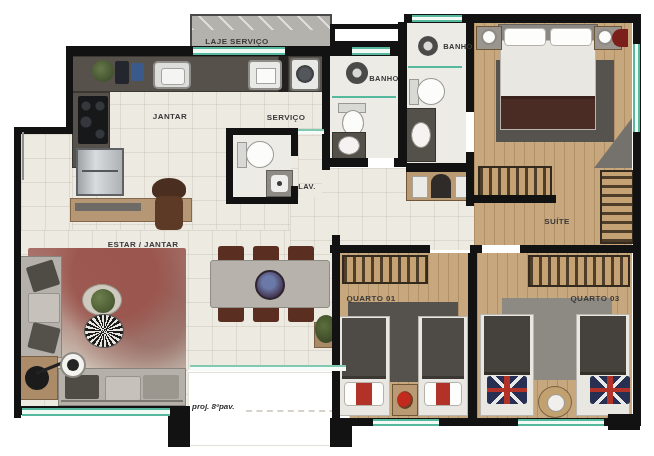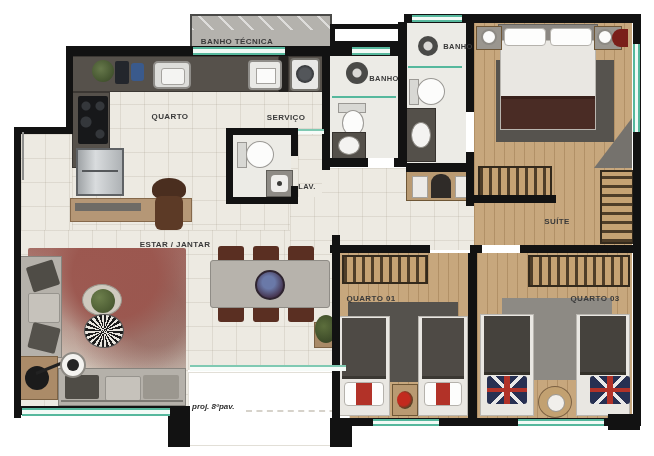--- a/index.html
+++ b/index.html
@@ -265,25 +265,25 @@
   <div class="win" style="left:193px;top:47px;width:92px;height:8px;"></div>
   <div class="win" style="left:352px;top:47px;width:38px;height:8px;"></div>
   <div class="win" style="left:412px;top:15px;width:50px;height:7px;"></div>
   <div class="win v" style="left:633px;top:44px;width:7px;height:88px;"></div>
   <div class="win" style="left:22px;top:408px;width:148px;height:8px;"></div>
   <div class="win thin" style="left:190px;top:365px;width:156px;height:6px;"></div>
   <div class="win" style="left:373px;top:419px;width:66px;height:7px;"></div>
   <div class="win" style="left:518px;top:419px;width:86px;height:7px;"></div>
   <div class="win thin" style="left:298px;top:129px;width:26px;height:5px;"></div>
 
-  <div class="lbl" style="left:237px;top:41px;">BANHO TÉCNICA</div>
-  <div class="lbl" style="left:170px;top:116px;">QUARTO</div>
+  <div class="lbl" style="left:237px;top:41px;">LAJE SERVIÇO</div>
+  <div class="lbl" style="left:170px;top:116px;">JANTAR</div>
   <div class="lbl" style="left:286px;top:117px;">SERVIÇO</div>
   <div class="lbl small" style="left:307px;top:186px;">LAV.</div>
   <div class="lbl small" style="left:384px;top:78px;">BANHO</div>
   <div class="lbl small" style="left:458px;top:46px;">BANHO</div>
   <div class="lbl" style="left:557px;top:221px;">SUÍTE</div>
-  <div class="lbl" style="left:143px;top:244px;margin-left:32px;">ESTAR / JANTAR</div>
+  <div class="lbl" style="left:143px;top:244px;">ESTAR / JANTAR</div>
   <div class="lbl" style="left:371px;top:298px;">QUARTO 01</div>
   <div class="lbl" style="left:595px;top:298px;">QUARTO 03</div>
   <div class="note" style="left:192px;top:402px;">proj. 8ºpav.</div>
 
 </div>
 
 </body></html>

